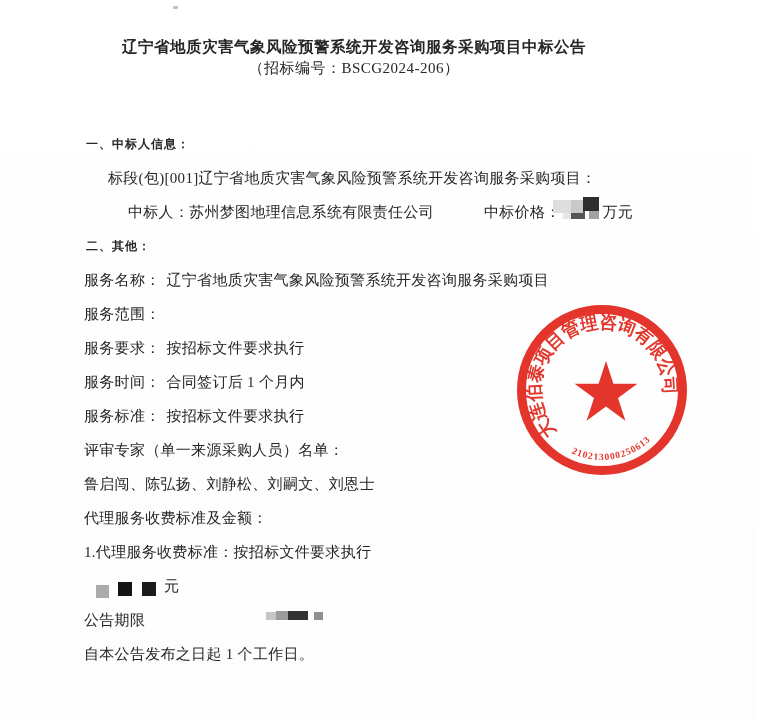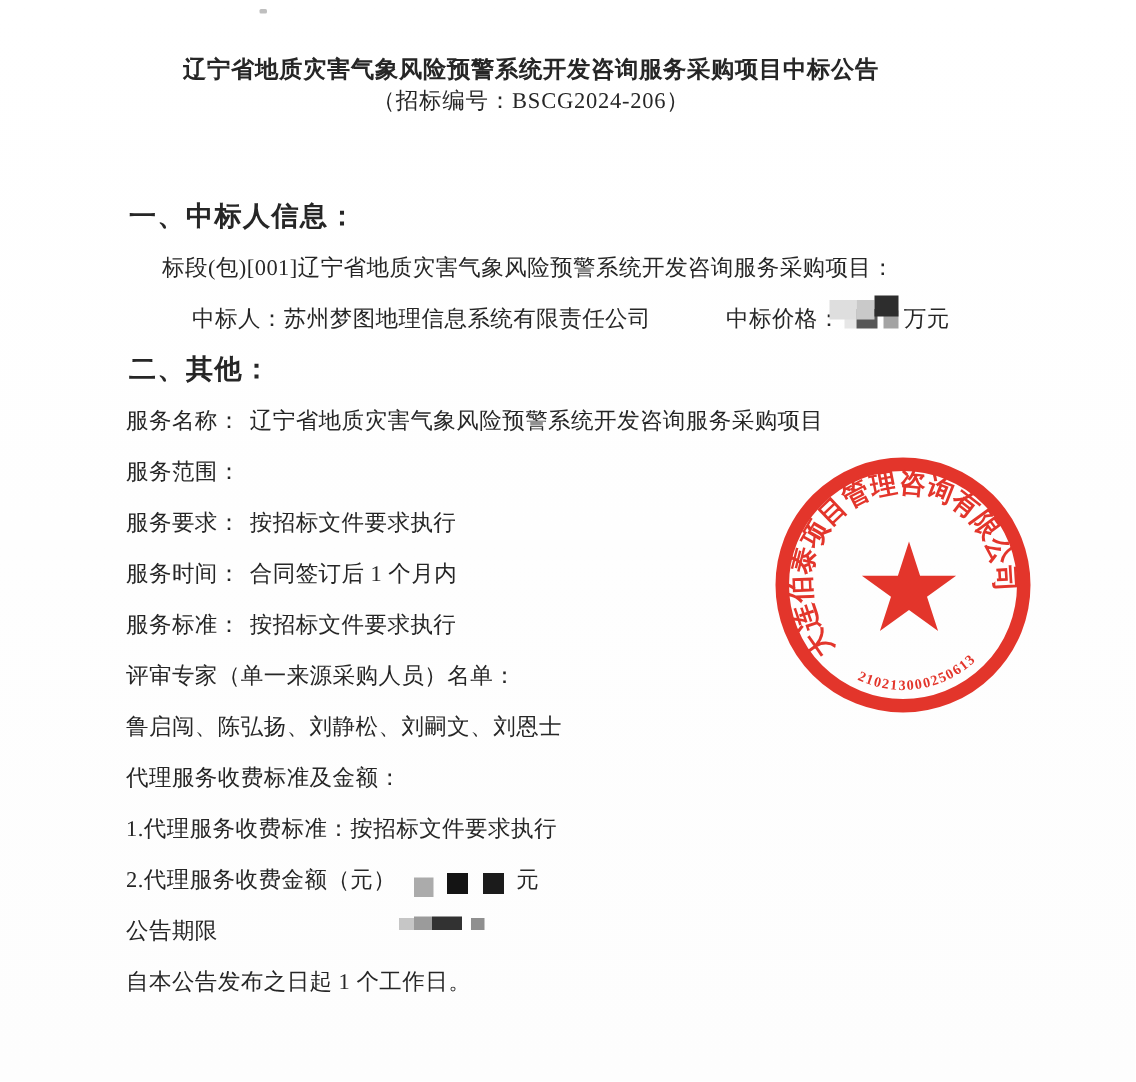--- a/index.html
+++ b/index.html
@@ -8,21 +8,21 @@
   .page{position:relative;width:757px;height:721px;background:linear-gradient(180deg,#ffffff 0%,#fdfdfd 100%);overflow:hidden;}
   .doc{position:absolute;left:84px;top:0;width:600px;}
 
   .title{margin-top:36px;line-height:22px;text-align:center;font-weight:bold;
          font-size:15.5px;letter-spacing:.5px;margin-right:60px;}
   .subtitle{line-height:20px;text-align:center;font-size:15px;
             letter-spacing:.5px;margin-right:60px;}
 
   .body-block{margin-top:49px;}
   .line{height:34px;display:flex;align-items:center;font-size:15px;letter-spacing:.3px;white-space:nowrap;}
-  .heading{font-weight:bold;font-size:18px;letter-spacing:1px;padding-left:2px;text-align:right;}
+  .heading{font-weight:bold;font-size:12px;letter-spacing:1px;padding-left:2px;text-align:right;}
   .indent-24{padding-left:24px;}
   .indent-26{padding-left:26px;}
   .indent-44{padding-left:44px;}
   .gap6{margin-left:6px;}
   .price-group{margin-left:50px;display:flex;align-items:center;}
 
   
   .mosaic{display:flex;align-items:flex-end;}
   .mosaic span{display:block;}
   .mosaic-abs{position:absolute;}
@@ -108,21 +108,20 @@
         <span>服务标准：</span>
         <span class="gap6">按招标文件要求执行</span>
       </div>
 
       <div class="line">评审专家（单一来源采购人员）名单：</div>
       <div class="line">鲁启闯、陈弘扬、刘静松、刘嗣文、刘恩士</div>
       <div class="line">代理服务收费标准及金额：</div>
       <div class="line">1.代理服务收费标准：按招标文件要求执行</div>
 
       <div class="line">
-        <span>2.代理服务收费金额（元）</span>
         <span class="mosaic m-feeamt">
           <span class="b1"></span>
             <span class="b2"></span>
             <span class="b3"></span>
         </span>
         <span>元</span>
       </div>
 
       <div class="line">公告期限</div>
       <div class="line">自本公告发布之日起 1 个工作日。</div>

